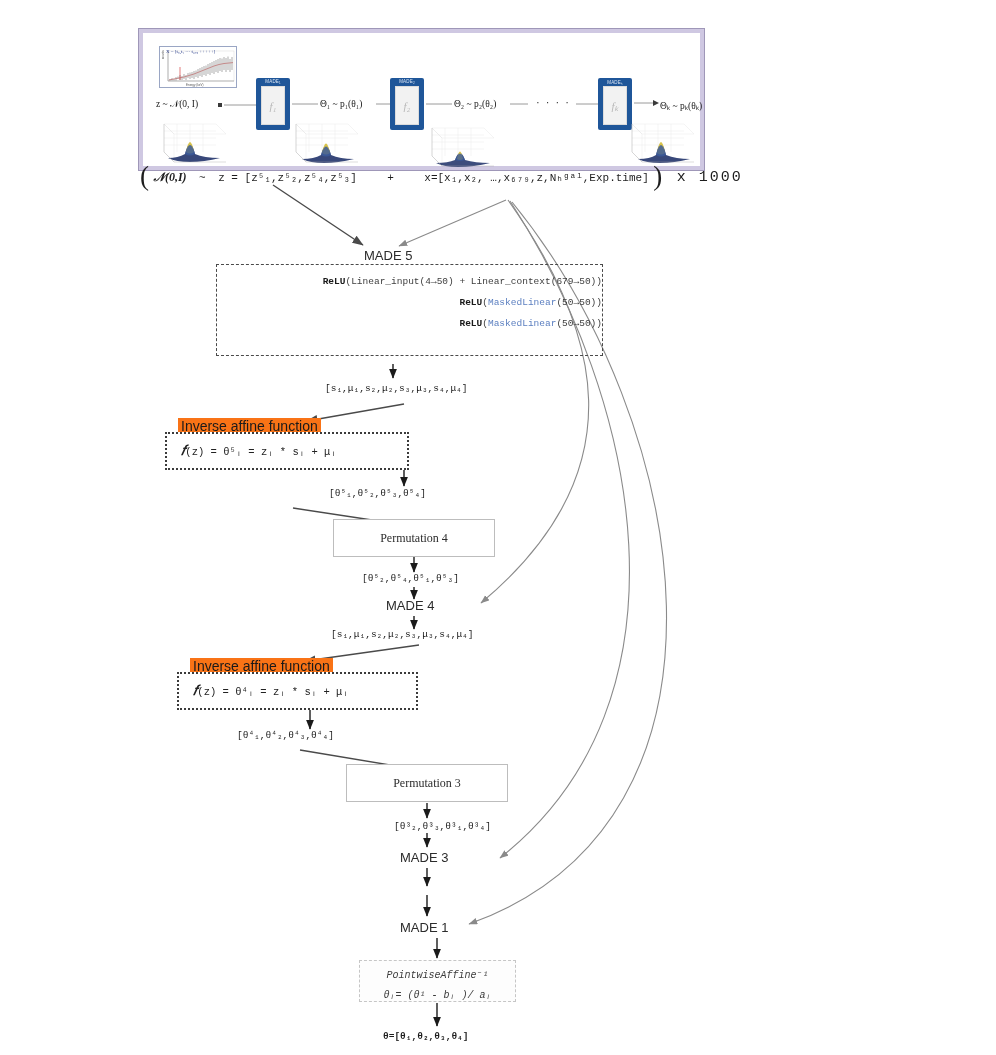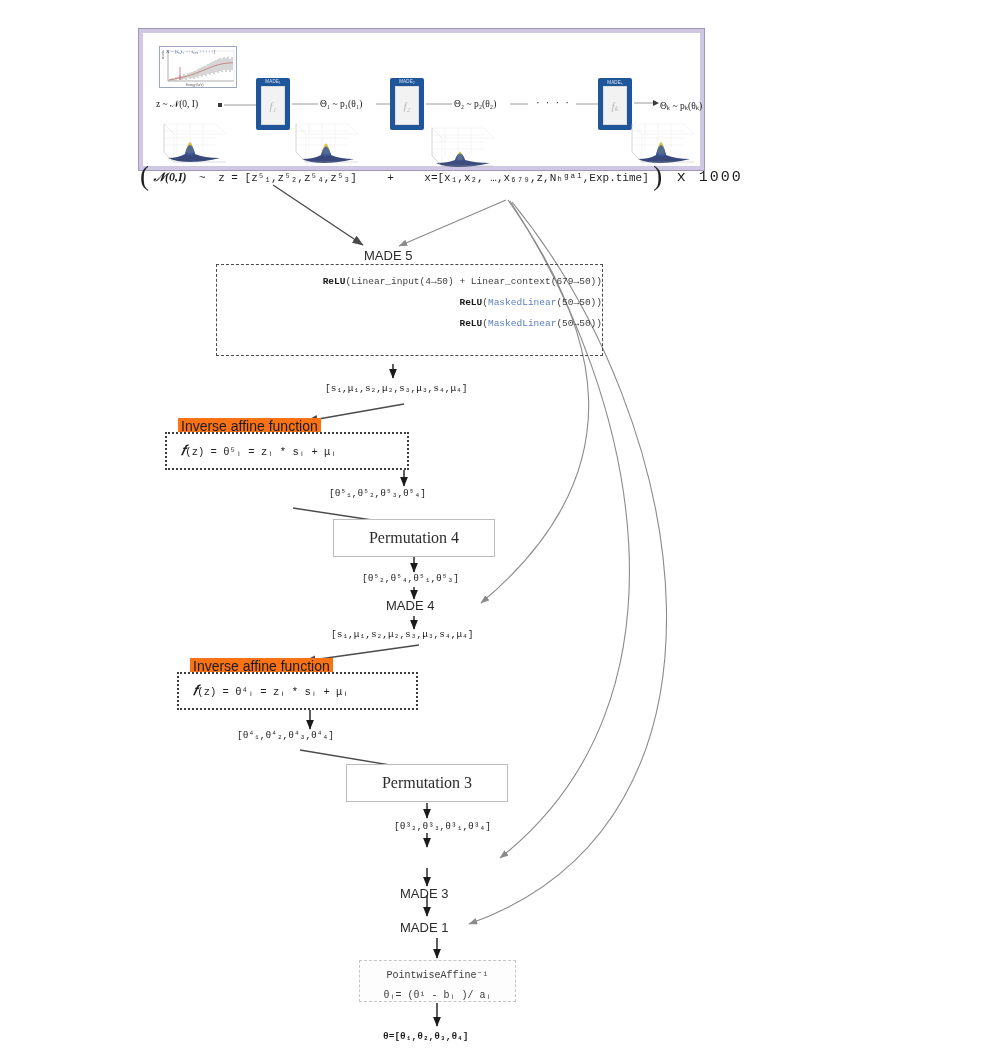--- a/index.html
+++ b/index.html
@@ -111,30 +111,30 @@
     font-family:"Liberation Serif", serif; font-style:italic; font-weight:bold; font-size:14px;
   }
   .affine-caption{
     position:absolute; font-size:14px; color:#1a1a1a; background:#f97316;
     padding:0 3px; white-space:nowrap;
   }
 
   .perm-box{
     position:absolute; border:1px solid #bdbdbd; background:#fff;
     display:flex; align-items:center; justify-content:center;
-    font-family:"Liberation Serif", serif; font-size:16px; color:#2b2b2b;
+    font-family:"Liberation Serif", serif; font-size:12px; color:#2b2b2b;
   }
 
   .pwa-box{
     position:absolute; border:1px dashed #c6c6c6; background:#fdfdfd;
     text-align:center; padding:5px 10px;
   }
   .pwa-box .ln{
     font-family:"Liberation Mono", monospace; font-size:10px; color:#3a3a3a;
-    line-height:20px; white-space:nowrap;
+    line-height:20px; white-space:nowrap;font-style:italic;
   }
 
   #svg-links{ position:absolute; left:0; top:0; width:996px; height:1055px; pointer-events:none; }
 </style>
 </head>
 <body>
 
 <svg id="svg-links">
   <defs>
     <marker id="ahDark" markerWidth="9" markerHeight="9" refX="7.5" refY="3" orient="auto">
@@ -414,21 +414,21 @@
 </div>
 
 <div class="vec" style="left:237px; top:730px;">[θ⁴₁,θ⁴₂,θ⁴₃,θ⁴₄]</div>
 
 <div class="perm-box" style="left:346px; top:764px; width:162px; height:38px;">
   <span>Permutation 3</span>
 </div>
 
 <div class="vec" style="left:376px; top:821px;margin-left:18px;">[θ³₂,θ³₃,θ³₁,θ³₄]</div>
 
-<div class="node-title" style="left:400px; top:850px;margin-top:36px;">MADE 3</div>
+<div class="node-title" style="left:400px; top:850px;">MADE 3</div>
 
 <div class="node-title" style="left:400px; top:920px;">MADE 1</div>
 
 <div class="pwa-box" style="left:359px; top:960px; width:157px; height:42px;">
   <div class="ln">PointwiseAffine⁻¹</div>
   <div class="ln">θᵢ= (θ¹ - bᵢ )/ aᵢ</div>
 </div>
 
 <div class="vec" style="left:383px; top:1031px; font-weight:bold;">θ=[θ₁,θ₂,θ₃,θ₄]</div>
 

